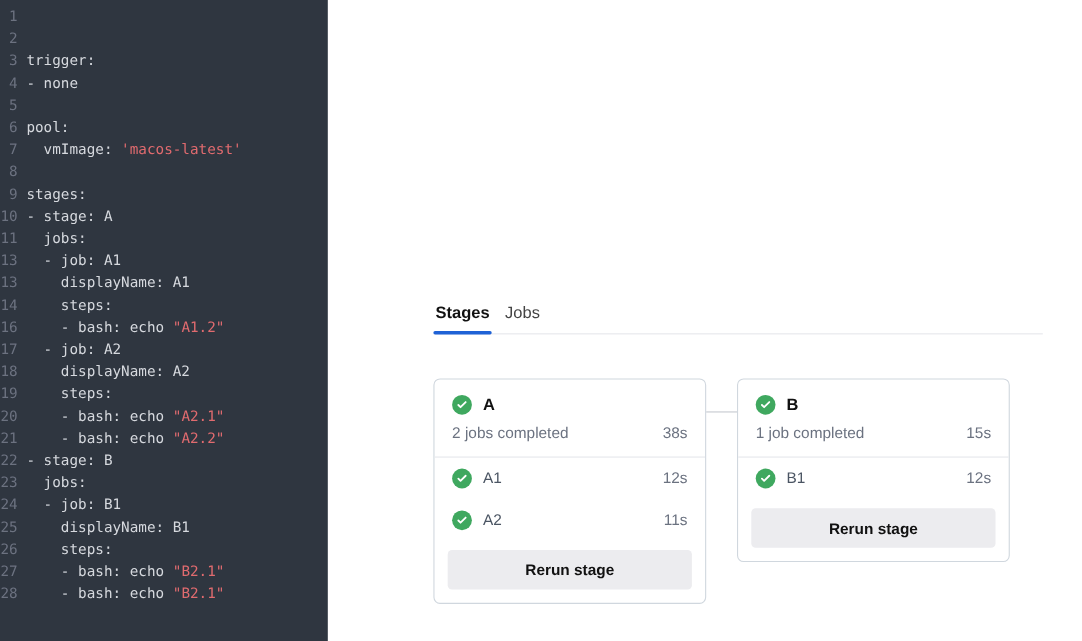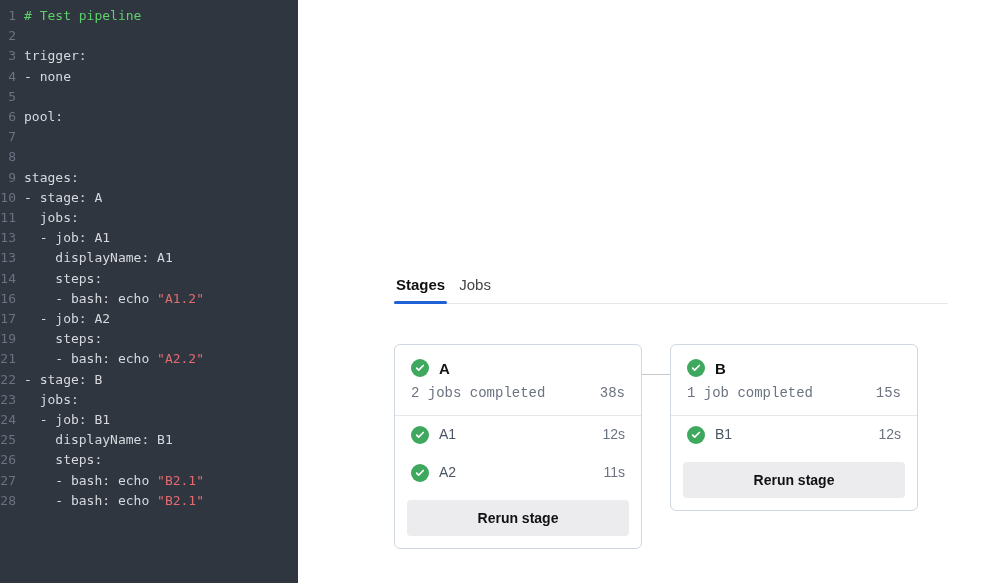--- a/index.html
+++ b/index.html
@@ -106,21 +106,20 @@
       color: #111;
     }
     .stage-sub {
       display: flex;
       justify-content: space-between;
       align-items: center;
       padding: 4px 16px 14px 16px;
       font-size: 14px;
       color: #6b7280;
       border-bottom: 1px solid #e5e7eb;
-      font-family: Liberation Mono, monospace;
     }
 
     .job-row {
       display: flex;
       align-items: flex-start;
       gap: 10px;
       padding: 10px 16px;
       cursor: pointer;
     }
     .job-row .job-name {
@@ -157,37 +156,39 @@
       align-items: center;
       justify-content: center;
       flex-shrink: 0;
     }
     .check-icon svg { display: block; }
   </style>
 </head>
 <body>
 
 <div class="editor" id="editor">
-    <div class="code-line"><span class="gutter">1</span><span class="code"><span class="comment"># Test pipeline</span></span></div>
+    <div class="code-line"><span class="gutter">1</span></div>
     <div class="code-line"><span class="gutter">2</span><span class="code"><span></span></span></div>
     <div class="code-line"><span class="gutter">3</span><span class="code"><span>trigger:</span></span></div>
     <div class="code-line"><span class="gutter">4</span><span class="code"><span>- none</span></span></div>
     <div class="code-line"><span class="gutter">5</span><span class="code"><span></span></span></div>
     <div class="code-line"><span class="gutter">6</span><span class="code"><span>pool:</span></span></div>
-    <div class="code-line"><span class="gutter">7</span></div>
+    <div class="code-line"><span class="gutter">7</span><span class="code"><span>  vmImage: </span><span class="str">'macos-latest'</span></span></div>
     <div class="code-line"><span class="gutter">8</span><span class="code"><span></span></span></div>
     <div class="code-line"><span class="gutter">9</span><span class="code"><span>stages:</span></span></div>
     <div class="code-line"><span class="gutter">10</span><span class="code"><span>- stage: A</span></span></div>
     <div class="code-line"><span class="gutter">11</span><span class="code"><span>  jobs:</span></span></div>
     <div class="code-line"><span class="gutter">13</span><span class="code"><span>  - job: A1</span></span></div>
     <div class="code-line"><span class="gutter">13</span><span class="code"><span>    displayName: A1</span></span></div>
     <div class="code-line"><span class="gutter">14</span><span class="code"><span>    steps:</span></span></div>
     <div class="code-line"><span class="gutter">16</span><span class="code"><span>    - bash: echo </span><span class="str">"A1.2"</span></span></div>
     <div class="code-line"><span class="gutter">17</span><span class="code"><span>  - job: A2</span></span></div>
+    <div class="code-line"><span class="gutter">18</span><span class="code"><span>    displayName: A2</span></span></div>
     <div class="code-line"><span class="gutter">19</span><span class="code"><span>    steps:</span></span></div>
+    <div class="code-line"><span class="gutter">20</span><span class="code"><span>    - bash: echo </span><span class="str">"A2.1"</span></span></div>
     <div class="code-line"><span class="gutter">21</span><span class="code"><span>    - bash: echo </span><span class="str">"A2.2"</span></span></div>
     <div class="code-line"><span class="gutter">22</span><span class="code"><span>- stage: B</span></span></div>
     <div class="code-line"><span class="gutter">23</span><span class="code"><span>  jobs:</span></span></div>
     <div class="code-line"><span class="gutter">24</span><span class="code"><span>  - job: B1</span></span></div>
     <div class="code-line"><span class="gutter">25</span><span class="code"><span>    displayName: B1</span></span></div>
     <div class="code-line"><span class="gutter">26</span><span class="code"><span>    steps:</span></span></div>
     <div class="code-line"><span class="gutter">27</span><span class="code"><span>    - bash: echo </span><span class="str">"B2.1"</span></span></div>
     <div class="code-line"><span class="gutter">28</span><span class="code"><span>    - bash: echo </span><span class="str">"B2.1"</span></span></div>
   </div>
 

